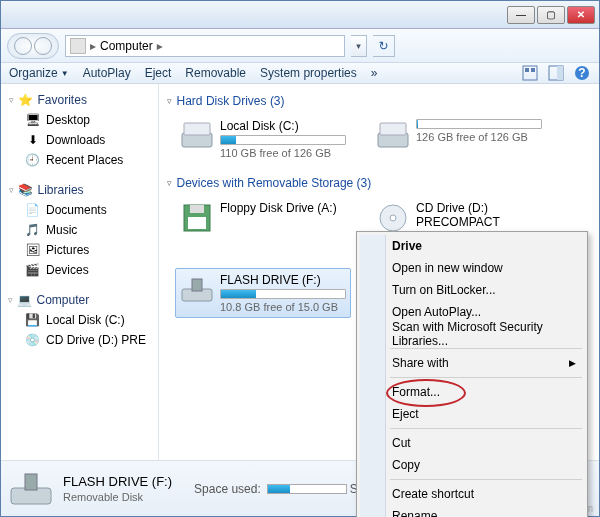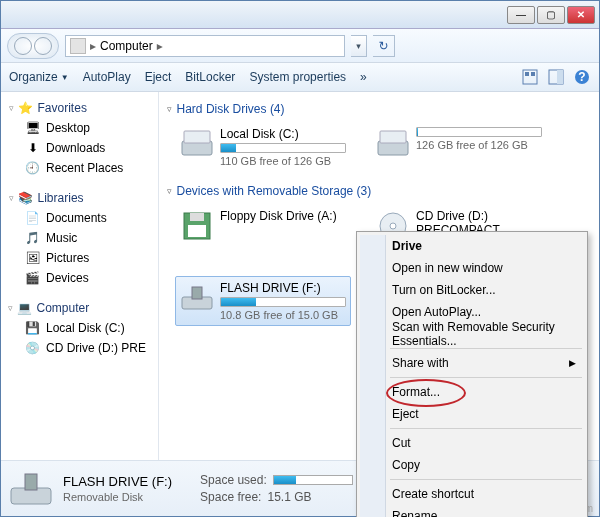--- a/index.html
+++ b/index.html
@@ -12,21 +12,21 @@
 .navbar { height: 34px; background: linear-gradient(#f7fbff,#e8f1fb); display: flex; align-items: center; padding: 0 6px; gap: 6px; border-bottom: 1px solid #cfd9e5; }
 .navbtns { width: 52px; height: 26px; border: 1px solid #b8c9dc; border-radius: 14px; background: radial-gradient(#fff,#dce7f2); display:flex; align-items:center; justify-content:center; gap:2px;}
 .navbtns span{width:18px;height:18px;border-radius:50%;border:1px solid #9ab;display:inline-block;}
 .breadcrumb { flex: 0 0 280px; height: 22px; border: 1px solid #aebfd2; background: #fff; display: flex; align-items: center; padding: 0 4px; gap: 4px; }
 .crumb-icon { width: 16px; height: 16px; background: #e4e4e4; border: 1px solid #bbb; }
 .crumb-sep { color: #666; }
 .nav-drop { width: 16px; height: 22px; border: 1px solid #aebfd2; border-left:none; background: linear-gradient(#fff,#e5edf6); display:flex;align-items:center;justify-content:center;font-size:9px;color:#456;}
 .nav-refresh{width:22px;height:22px;border:1px solid #aebfd2;border-left:none;display:flex;align-items:center;justify-content:center;color:#2a5a9c;}
 .searchbox { flex: 1; height: 22px; border: 1px solid #aebfd2; background: #fff; display: flex; align-items: center; padding: 0 4px; gap: 4px; color: #888; font-style: italic; }
 .searchbox svg{flex-shrink:0;}
-.toolbar { height: 29px; background: linear-gradient(#f7fbff,#e4eef8); display: flex; align-items: center; padding: 0 8px; gap: 14px; border-bottom: 1px solid #cfd9e5; color: #1a3a5a; }
+.toolbar { height: 21px; background: linear-gradient(#f7fbff,#e4eef8); display: flex; align-items: center; padding: 0 8px; gap: 14px; border-bottom: 1px solid #cfd9e5; color: #1a3a5a; }
 .tool-item { display: flex; align-items: center; gap: 3px; cursor: default; }
 .tool-drop { font-size: 8px; }
 .tool-icons { margin-left: auto; display: flex; gap: 8px; align-items: center; }
 .tool-icons .ico { width: 18px; height: 18px; display:flex;align-items:center;justify-content:center;}
 .body { flex: 1; display: flex; overflow: hidden; }
 .sidebar { width: 158px; border-right: 1px solid #e0e6ee; padding: 6px 4px; overflow: hidden; }
 .side-group { margin-bottom: 10px; }
 .side-head { display: flex; align-items: center; gap: 4px; padding: 2px 4px; color: #1f3b6e; }
 .side-head .arrow { font-size: 9px; color: #888; }
 .side-item { display: flex; align-items: center; gap: 5px; padding: 2px 4px 2px 20px; }
@@ -41,21 +41,21 @@
 .drive-info { flex: 1; display: flex; flex-direction: column; gap: 2px; }
 .drive-name { color: #000; }
 .drive-bar { height: 10px; border: 1px solid #b0b0b0; background: #fff; border-radius: 1px; overflow:hidden;}
 .drive-bar .fill { height: 100%; background: linear-gradient(#3fbcf0,#1a8fc8); }
 .drive-sub { color: #666; font-size: 11px; }
 .detailsbar { height: 56px; border-top: 1px solid #d9e2ec; background: linear-gradient(#f2f7fc,#e7eff8); display: flex; align-items: center; padding: 4px 8px; gap: 10px; }
 .det-icon { width: 44px; height: 38px; }
 .det-text { display: flex; flex-direction: column; gap: 2px; }
 .det-name { font-size: 13px; }
 .det-type { color: #666; font-size: 11px; }
-.det-stats { margin-left: 18px; display: flex; flex-direction: column; gap: 3px; font-size: 11px; color: #555; }
+.det-stats { margin-left: 12px; display: flex; flex-direction: row; gap: 3px; font-size: 11px; color: #555; }
 .det-stats .row { display: flex; align-items: center; gap: 6px; }
 .det-stats .bar { width: 80px; height: 10px; border: 1px solid #aaa; background: #fff; }
 .det-stats .bar .f { height: 100%; background: linear-gradient(#3fbcf0,#1a8fc8); width: 28%; }
 .watermark { position: absolute; right: 6px; bottom: 2px; color: #bbb; font-size: 10px; }
 .context-menu { position: absolute; left: 355px; top: 230px; width: 232px; background: #f2f2f2; border: 1px solid #a0a0a0; box-shadow: 3px 3px 6px rgba(0,0,0,0.25); padding: 3px; z-index: 10; }
 .context-menu .lgutter { position:absolute; left:3px; top:3px; bottom:3px; width:26px; background:#e8eef6; border-right:1px solid #d0d8e3;}
 .cm-item { position:relative; display: flex; align-items: center; height: 22px; padding-left: 32px; padding-right:16px; z-index:1;}
 .cm-item.bold { font-weight: bold; }
 .cm-sep { height: 1px; background: #d0d0d0; margin: 3px 2px 3px 30px; }
 .cm-arrow { position: absolute; right: 8px; font-size: 9px; }
@@ -90,21 +90,21 @@
     <div class="nav-refresh">↻</div>
   </div>
 
   <div class="toolbar">
     <div class="tool-item">
         <span>Organize</span>
         <span class="tool-drop">▼</span>
       </div>
     <div class="tool-item">AutoPlay</div>
     <div class="tool-item">Eject</div>
-    <div class="tool-item">BitLocker</div>
+    <div class="tool-item">Removable</div>
     <div class="tool-item">System properties</div>
     <div class="tool-item">»</div>
     <div class="tool-icons">
       <div class="ico">
           <svg width="16" height="16">
             <rect x="1" y="1" width="14" height="14" fill="none" stroke="#5a7fb0"></rect>
             <rect x="3" y="3" width="4" height="4" fill="#5a7fb0"></rect>
             <rect x="9" y="3" width="4" height="4" fill="#5a7fb0"></rect>
           </svg>
         </div>
@@ -180,21 +180,21 @@
         <div class="side-item">
             <span class="ico16">💿</span>
             <span>CD Drive (D:) PRE</span>
           </div>
       </div>
     </div>
 
     <div class="content">
       <div class="group-head">
           <span class="toggle">▿</span>
-          <span>Hard Disk Drives (4)</span>
+          <span>Hard Disk Drives (3)</span>
         </div>
       <div class="drives">
         <div class="drive">
           <div class="drive-icon">
               <svg width="34" height="34">
                 <rect x="2" y="14" width="30" height="14" rx="2" fill="#c9d3da" stroke="#8a9aa7"></rect>
                 <rect x="4" y="4" width="26" height="12" rx="1" fill="#e8eef3" stroke="#aab"></rect>
               </svg>
             </div>
           <div class="drive-info">
@@ -293,21 +293,21 @@
     </div>
   </div>
 
   <div class="context-menu">
     <div class="lgutter"></div>
     <div id="cm-items">
         <div class="cm-item bold">Drive</div>
         <div class="cm-item">Open in new window</div>
         <div class="cm-item">Turn on BitLocker...</div>
         <div class="cm-item">Open AutoPlay...</div>
-        <div class="cm-item">Scan with Removable Security Essentials...</div>
+        <div class="cm-item">Scan with Microsoft Security Libraries...</div>
         <div class="cm-sep"></div>
         <div class="cm-item">Share with<span class="cm-arrow">▶</span></div>
         <div class="cm-sep"></div>
         <div class="cm-item circled">Format...</div>
         <div class="cm-item">Eject</div>
         <div class="cm-sep"></div>
         <div class="cm-item">Cut</div>
         <div class="cm-item">Copy</div>
         <div class="cm-sep"></div>
         <div class="cm-item">Create shortcut</div>

